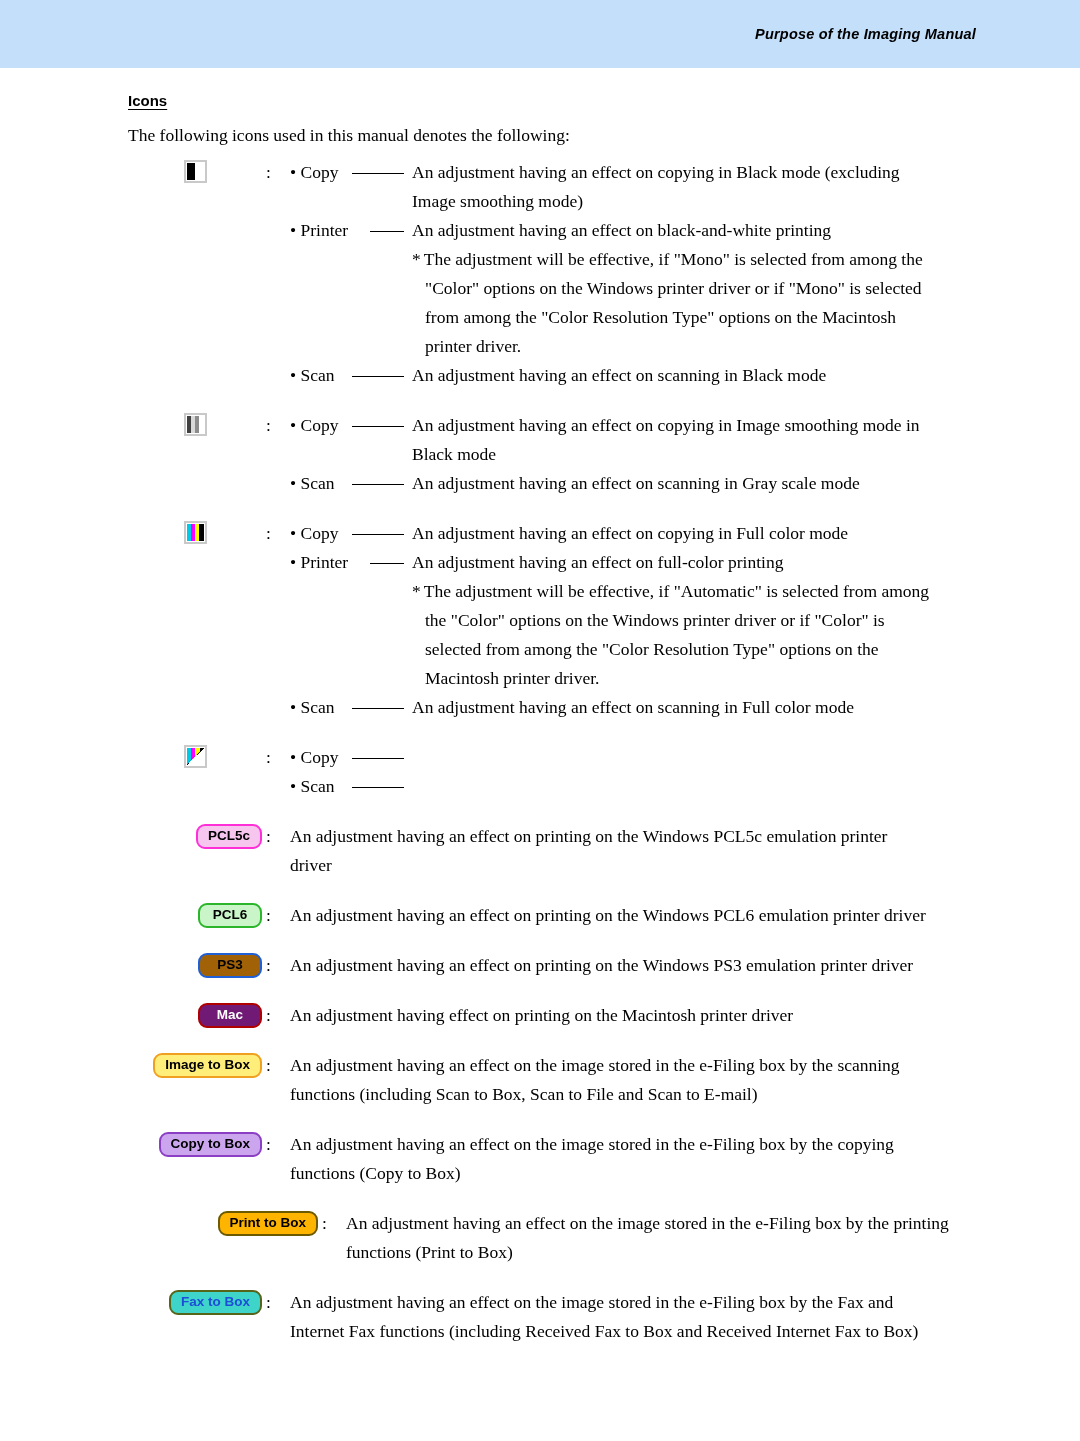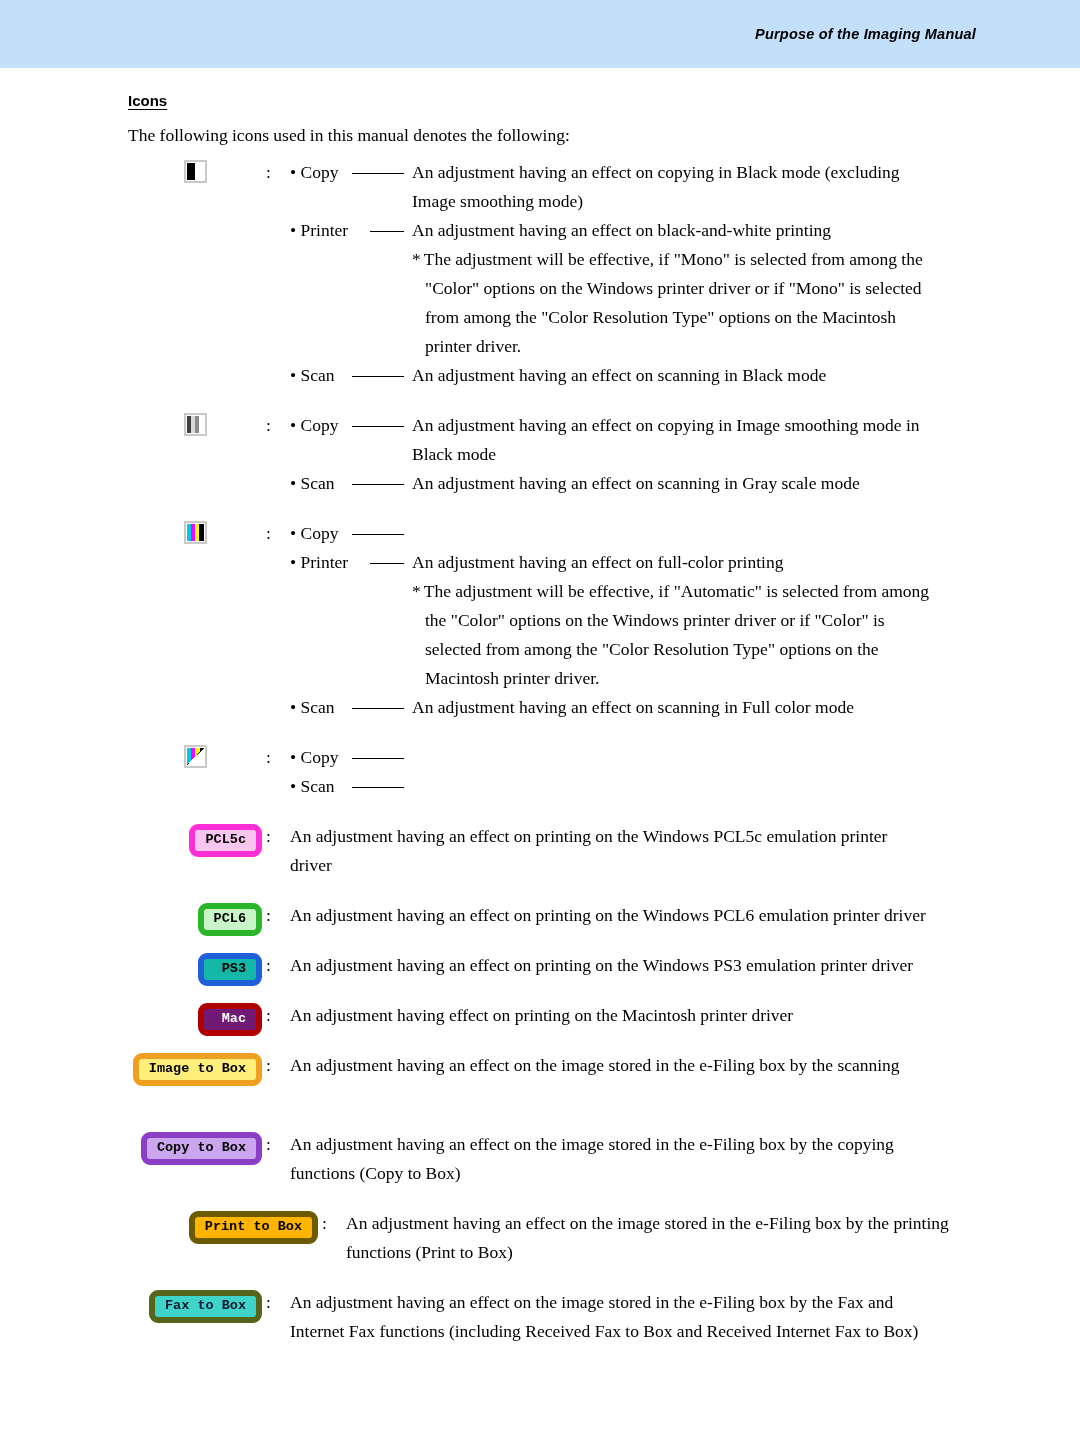--- a/index.html
+++ b/index.html
@@ -97,26 +97,26 @@
     overflow: hidden;
   }
   .swatch .inner > i { display: block; height: 100%; flex: 1 1 auto; }
 
   
   .badge {
     display: inline-block;
     min-width: 64px;
     padding: 2px 10px 3px 10px;
     border-radius: 9px;
-    border: 6px solid #0ea5e9;
-    font-family: Liberation Mono, monospace;
+    border: 2px solid #0ea5e9;
+    font-family: Liberation Sans, sans-serif;
     font-weight: bold;
     font-size: 13.5px;
     line-height: 1.15;
-    text-align: right;
+    text-align: center;
     white-space: nowrap;
     vertical-align: middle;
   }
 
   
   .desc {
     position: absolute;
     left: 290px;
     width: 700px;
     font-size: 17.5px;
@@ -240,20 +240,21 @@
               <i style="background: rgb(0, 200, 230);"></i>
               <i style="background: rgb(255, 0, 255);"></i>
               <i style="background: rgb(255, 255, 0);"></i>
               <i style="background: rgb(0, 0, 0);"></i>
             </span></span></div>
         <div class="colon" style="top: 6px;">:</div>
         <div class="desc" style="top: 0px;">
           <div class="sub">
             <span class="label">• Copy</span>
             <span class="rule" style="left: 62px; width: 52px;"></span>
+            <span class="txt">An adjustment having an effect on copying in Full color mode</span>
           </div>
           <div class="sub">
             <span class="label">• Printer</span>
             <span class="rule" style="left: 80px; width: 34px;"></span>
             <span class="txt">An adjustment having an effect on full-color printing</span>
           </div>
           <div class="note"><span class="star">*</span>The adjustment will be effective, if "Automatic" is selected from among</div>
           <div class="note-cont">the "Color" options on the Windows printer driver or if "Color" is</div>
           <div class="note-cont">selected from among the "Color Resolution Type" options on the</div>
           <div class="note-cont">Macintosh printer driver.</div>
@@ -290,58 +291,59 @@
         </div>
       </div>
       <div class="entry" style="position: absolute; left: 0px; top: 743px; height: 29px;">
         <div class="icon-cell" style="top: 2px; text-align: right; width: 134px;"><span class="badge" style="background: rgb(201, 245, 201); border-color: rgb(42, 181, 42); color: rgb(0, 0, 0);">PCL6</span></div>
         <div class="colon" style="top: 6px;">:</div>
         <div class="desc" style="top: 0px;">
           <div class="plain">An adjustment having an effect on printing on the Windows PCL6 emulation printer driver</div>
         </div>
       </div>
       <div class="entry" style="position: absolute; left: 0px; top: 793px; height: 29px;">
-        <div class="icon-cell" style="top: 2px; text-align: right; width: 134px;"><span class="badge" style="background: #14b8a6; border-color: rgb(31, 95, 216); color: rgb(0, 0, 0);">PS3</span></div>
+        <div class="icon-cell" style="top: 2px; text-align: right; width: 134px;"><span class="badge" style="background: #a16207; border-color: rgb(31, 95, 216); color: rgb(0, 0, 0);">PS3</span></div>
         <div class="colon" style="top: 6px;">:</div>
         <div class="desc" style="top: 0px;">
           <div class="plain">An adjustment having an effect on printing on the Windows PS3 emulation printer driver</div>
         </div>
       </div>
       <div class="entry" style="position: absolute; left: 0px; top: 843px; height: 29px;">
         <div class="icon-cell" style="top: 2px; text-align: right; width: 134px;"><span class="badge" style="background: #701a75; border-color: rgb(176, 0, 0); color: rgb(255, 255, 255);">Mac</span></div>
         <div class="colon" style="top: 6px;">:</div>
         <div class="desc" style="top: 0px;">
           <div class="plain">An adjustment having effect on printing on the Macintosh printer driver</div>
         </div>
       </div>
       <div class="entry" style="position: absolute; left: 0px; top: 893px; height: 58px;">
         <div class="icon-cell" style="top: 2px; text-align: right; width: 134px;"><span class="badge" style="background: rgb(255, 239, 122); border-color: rgb(240, 160, 32); color: rgb(0, 0, 0);">Image to Box</span></div>
         <div class="colon" style="top: 6px;">:</div>
         <div class="desc" style="top: 0px;">
           <div class="plain">An adjustment having an effect on the image stored in the e-Filing box by the scanning</div>
+          <div class="plain">functions (including Scan to Box, Scan to File and Scan to E-mail)</div>
         </div>
       </div>
       <div class="entry" style="position: absolute; left: 0px; top: 972px; height: 58px;">
         <div class="icon-cell" style="top: 2px; text-align: right; width: 134px;"><span class="badge" style="background: rgb(203, 166, 238); border-color: rgb(139, 63, 196); color: rgb(0, 0, 0);">Copy to Box</span></div>
         <div class="colon" style="top: 6px;">:</div>
         <div class="desc" style="top: 0px;">
           <div class="plain">An adjustment having an effect on the image stored in the e-Filing box by the copying</div>
           <div class="plain">functions (Copy to Box)</div>
         </div>
       </div>
       <div class="entry" style="position: absolute; left: 8px; top: 1051px; height: 58px; margin-left: 48px;">
         <div class="icon-cell" style="top: 2px; text-align: right; width: 134px;"><span class="badge" style="background: rgb(255, 180, 0); border-color: rgb(107, 90, 0); color: rgb(0, 0, 0);">Print to Box</span></div>
         <div class="colon" style="top: 6px;">:</div>
         <div class="desc" style="top: 0px;">
           <div class="plain">An adjustment having an effect on the image stored in the e-Filing box by the printing</div>
           <div class="plain">functions (Print to Box)</div>
         </div>
       </div>
       <div class="entry" style="position: absolute; left: 0px; top: 1130px; height: 58px;">
-        <div class="icon-cell" style="top: 2px; text-align: right; width: 134px;"><span class="badge" style="background: rgb(63, 212, 202); border-color: rgb(85, 102, 26); color: #0f172a;">Fax to Box</span></div>
+        <div class="icon-cell" style="top: 2px; text-align: right; width: 134px;"><span class="badge" style="background: rgb(63, 212, 202); border-color: rgb(85, 102, 26); color: #1d4ed8;">Fax to Box</span></div>
         <div class="colon" style="top: 6px;">:</div>
         <div class="desc" style="top: 0px;">
           <div class="plain">An adjustment having an effect on the image stored in the e-Filing box by the Fax and</div>
           <div class="plain">Internet Fax functions (including Received Fax to Box and Received Internet Fax to Box)</div>
         </div>
       </div>
     </div>
 </div>
 
 </body></html>

